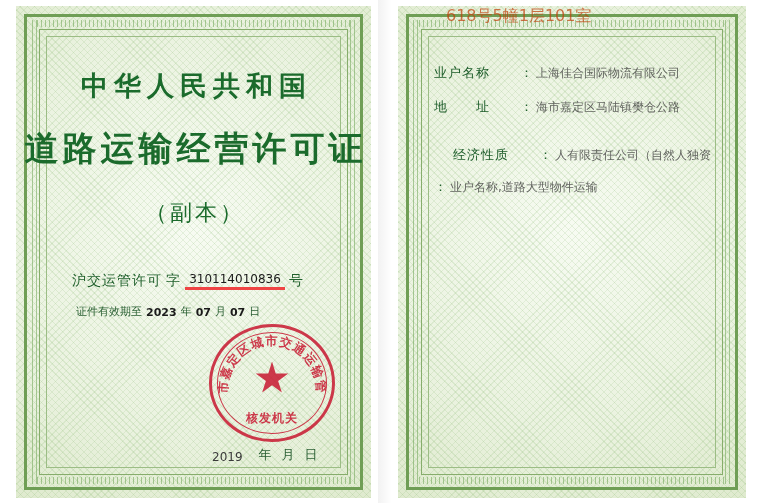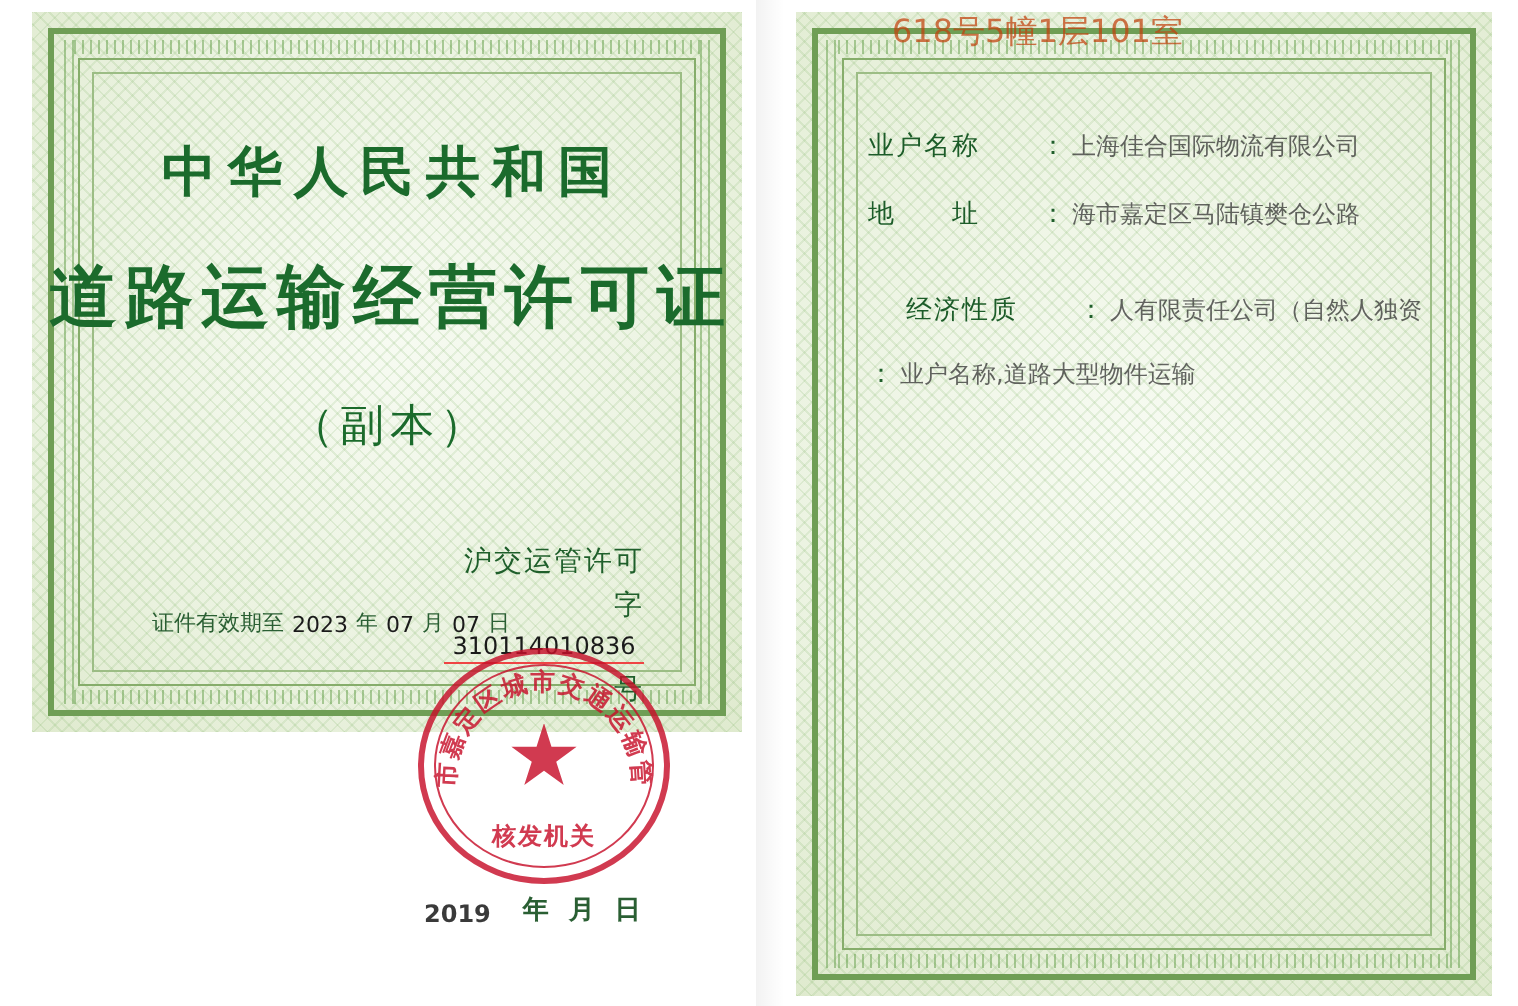--- a/index.html
+++ b/index.html
@@ -56,21 +56,21 @@
     background:
       repeating-linear-gradient(90deg, rgba(110,165,85,0.55) 0 1px, rgba(255,255,255,0) 1px 4px);
     -webkit-mask:
       linear-gradient(#000 0 0) content-box,
       linear-gradient(#000 0 0);
     -webkit-mask-composite: xor;
             mask-composite: exclude;
   }
 
   
-  #left-panel { left: 16px; top: 6px; width: 355px; height: 360px; }
+  #left-panel { left: 16px; top: 6px; width: 355px; height: 492px; }
 
   .l-text {
     position: absolute;
     color: #1b6b2c;
     text-align: center;
     width: 100%;
     left: 0;
     font-family: "DejaVu Sans", sans-serif;
     font-weight: bold;
     white-space: nowrap;
@@ -103,53 +103,51 @@
     white-space: nowrap;
   }
   #permit-row {
     left: 56px;
     top: 266px;
     width: 250px;
     display: flex;
     align-items: flex-end;
     gap: 4px;
     font-size: 14px;
-    flex-direction: column;
   }
   #permit-row .lbl { letter-spacing: 1px; }
   #permit-row .num {
     font-size: 12px;
-    border-bottom: 1px solid #ef4444;
+    border-bottom: 3px solid #ef4444;
     padding: 0 4px 1px 4px;
     min-width: 92px;
     text-align: center;
     color: #1a1a1a;
   }
   #permit-row .tail { letter-spacing: 1px; }
 
   #valid-row {
     left: 60px;
     top: 298px;
     font-size: 11px;
     display: flex;
     align-items: flex-end;
     gap: 2px;
     color: #2a5f33;
   }
-  #valid-row .v { color: #1a1a1a; padding: 0 2px; }
+  #valid-row .v { color: #1a1a1a; padding: 0 2px; font-weight: bold; }
 
   #date-row {
     left: 196px;
     top: 440px;
     font-size: 13px;
     display: flex;
     align-items: flex-end;
     gap: 10px;
     color: #2a5f33;
-    font-weight: bold;
   }
   #date-row .y { color: #3a3a3a; font-size: 12px; margin-right: 6px; }
 
   
   #seal {
     position: absolute;
     left: 193px;
     top: 318px;
     width: 126px;
     height: 118px;

